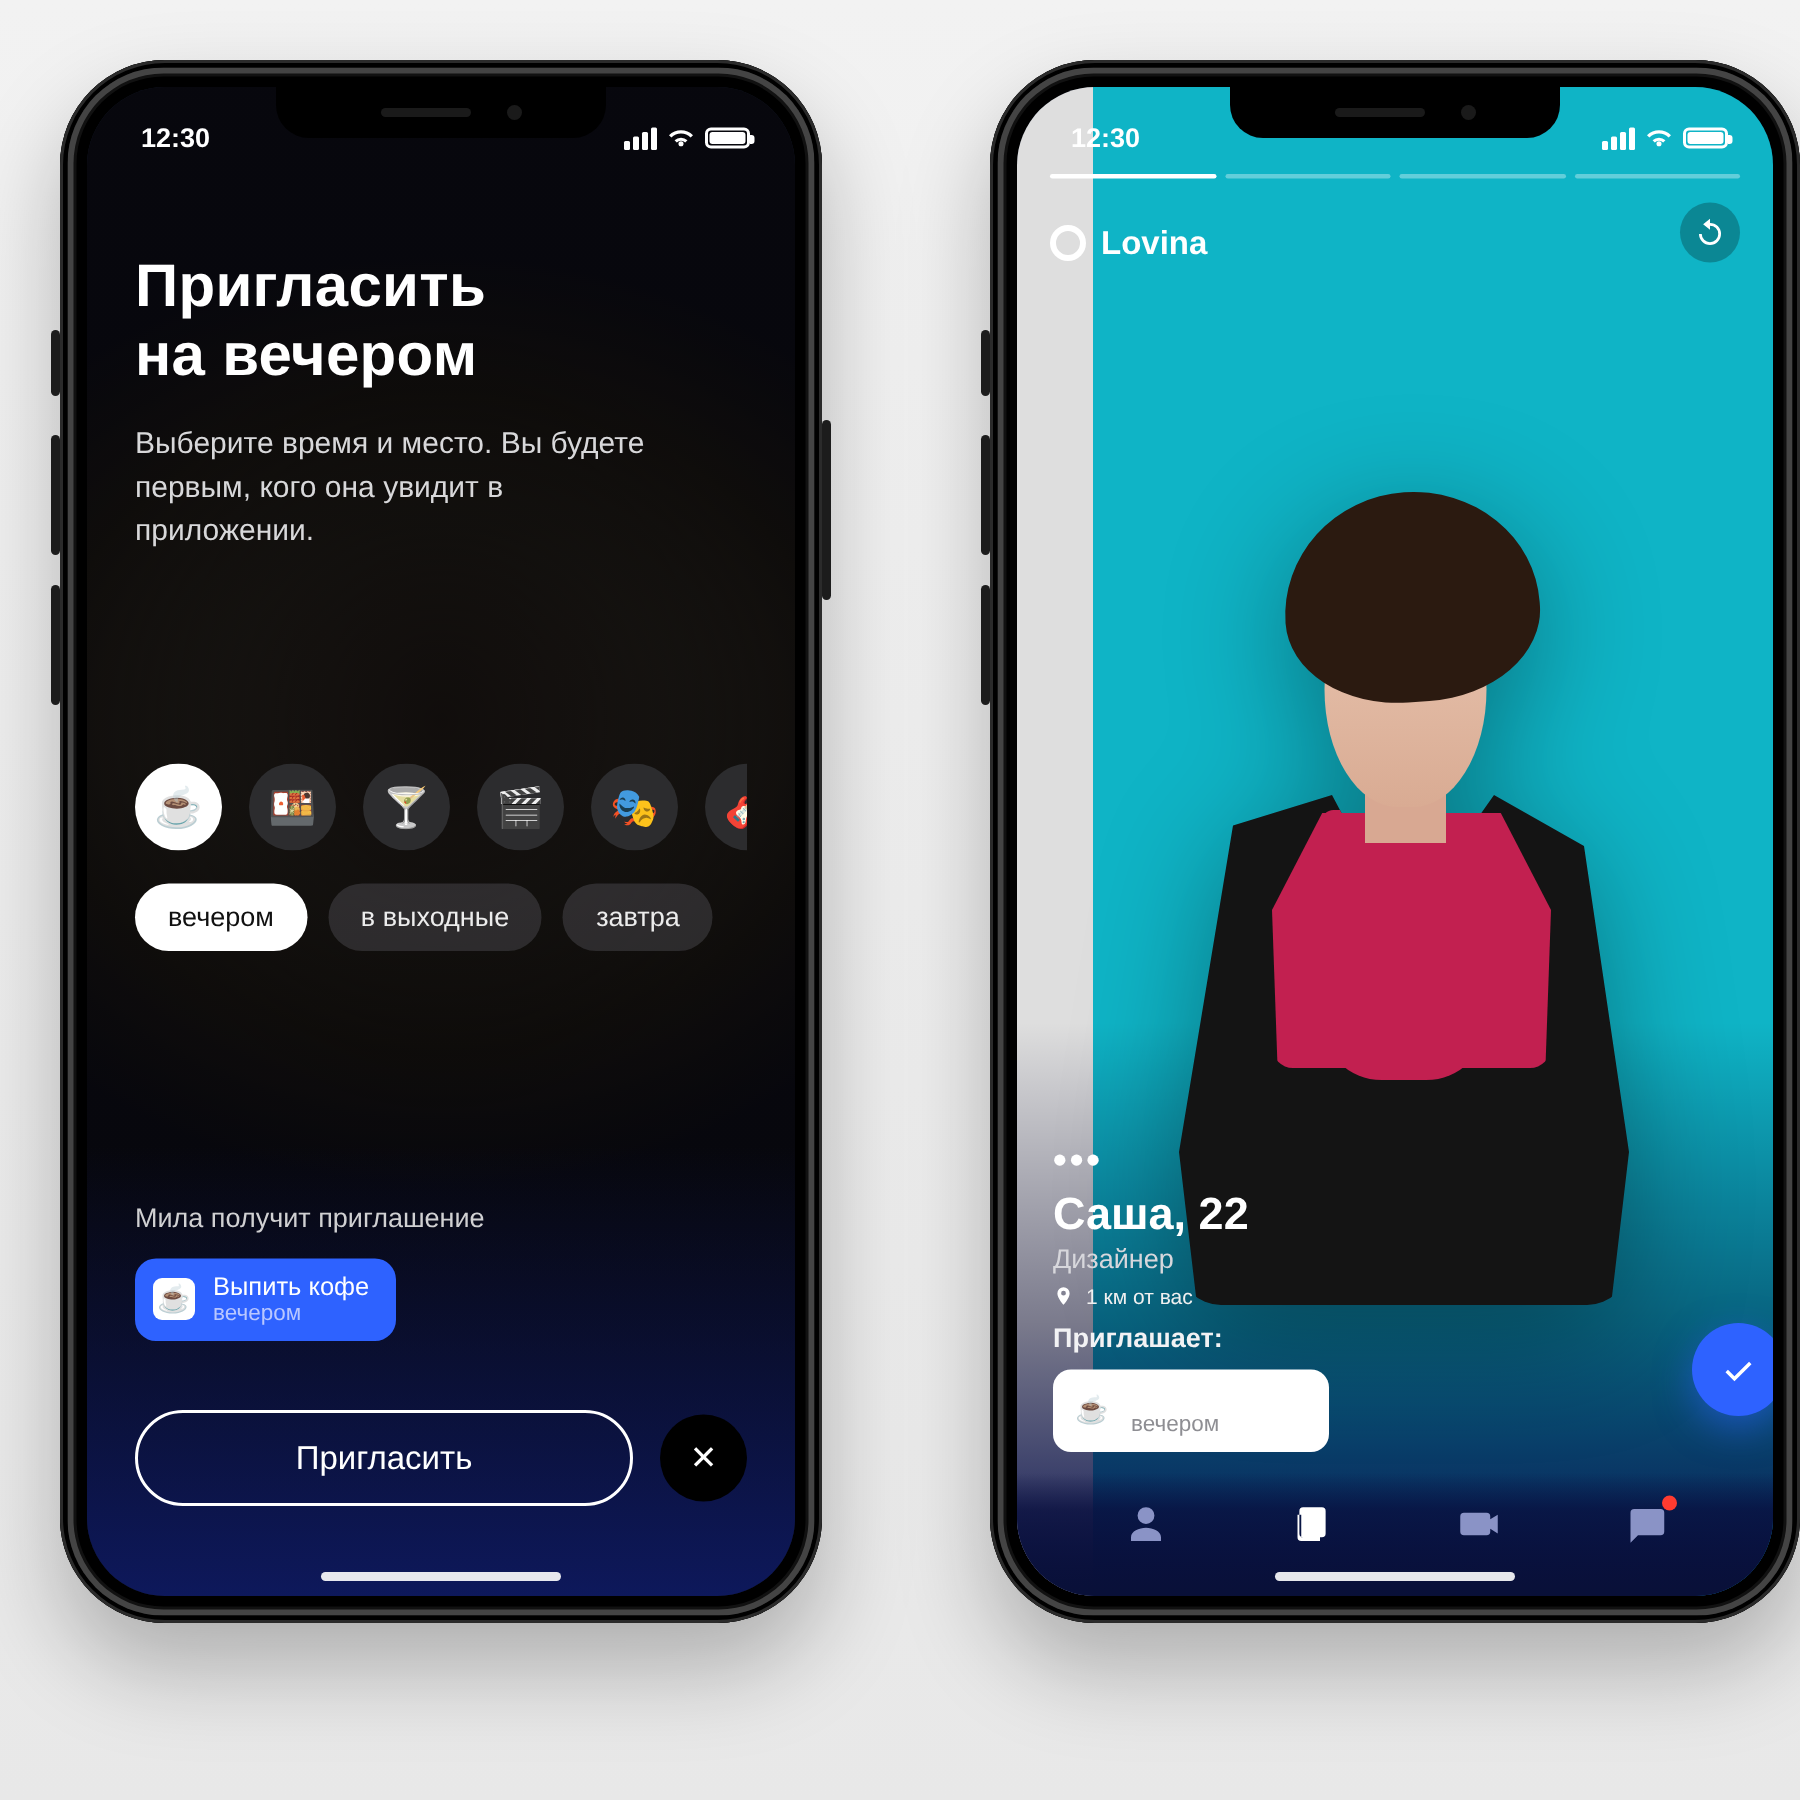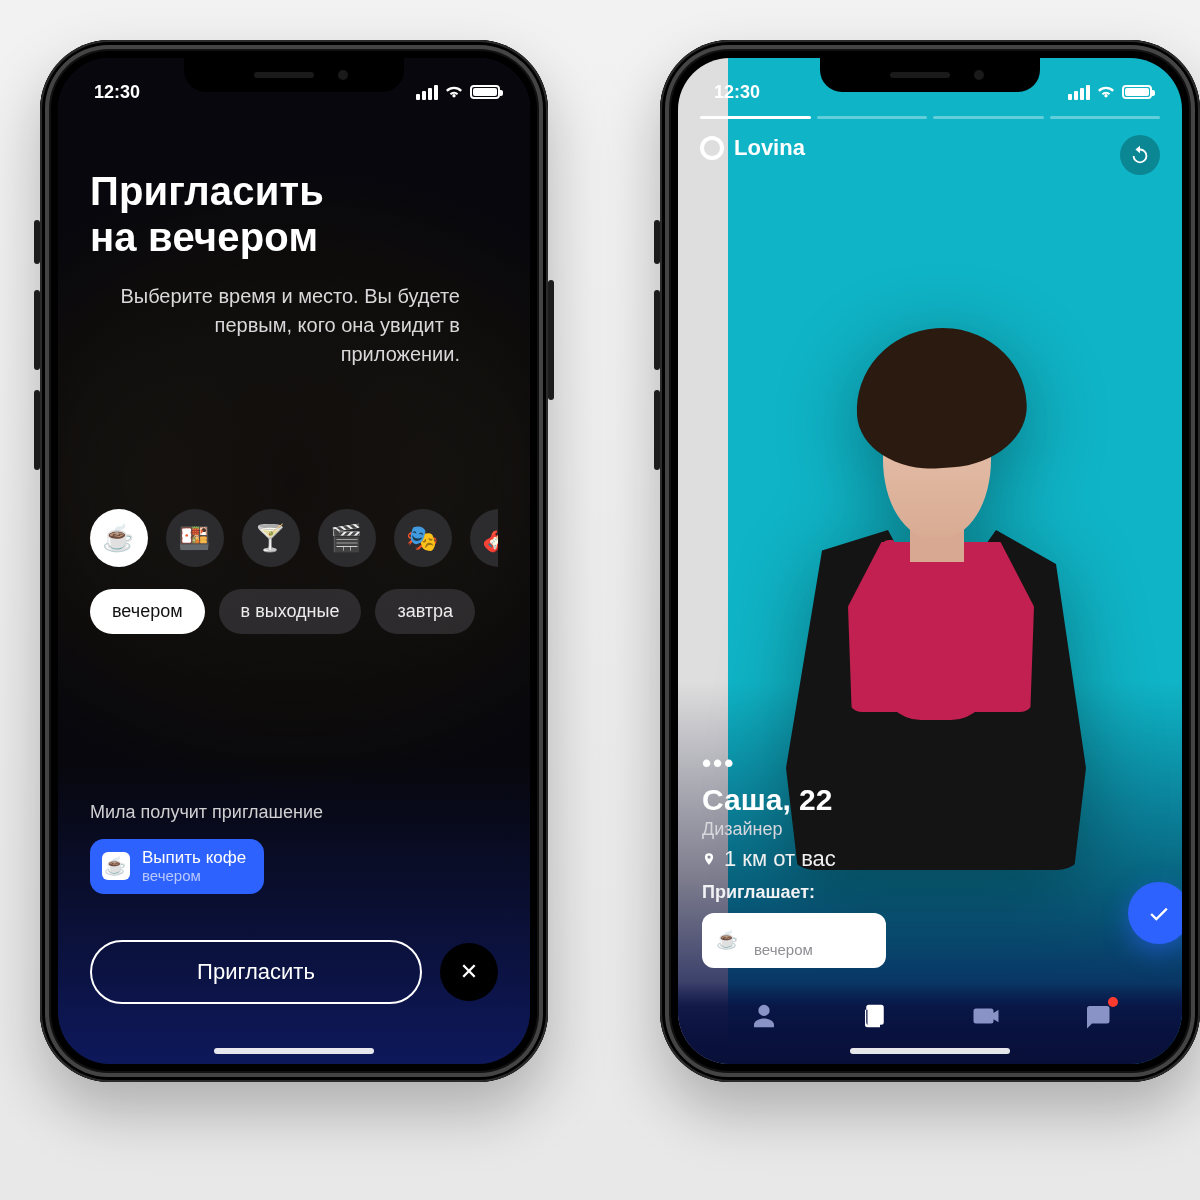--- a/index.html
+++ b/index.html
@@ -99,21 +99,21 @@
       radial-gradient(220px 260px at 50% 42%, rgba(0,0,0,.72), rgba(0,0,0,.55) 60%, rgba(0,0,0,.45) 100%),
       radial-gradient(380px 310px at 50% 42%, #3b2f2a 0%, #2a2520 40%, #1b1714 70%, #0d0d17 100%);
   }
   .bg1::after{
     content:"";
     position:absolute;left:0;right:0;bottom:0;height:300px;
     background:linear-gradient(180deg, rgba(0,0,50,0) 0%, #0e1a63 110%);
   }
   .p1-content{position:absolute;inset:0;padding:110px 32px 30px 32px;color:#fff;z-index:5}
   .p1-title{font-size:40px;font-weight:800;line-height:1.15;letter-spacing:.2px;}
-  .p1-sub{margin-top:22px;font-size:20px;line-height:1.45;color:#d8d8da;font-weight:400;max-width:370px;text-align:right;}
+  .p1-sub{margin-top:22px;font-size:20px;line-height:1.45;color:#d8d8da;font-weight:400;max-width:370px;}
   .icon-row{
     margin-top:140px;
     display:flex; gap:18px; overflow:hidden;
   }
   .circ{
     flex:0 0 58px; width:58px;height:58px;border-radius:50%;
     background:#2c2c2e;
     display:flex;align-items:center;justify-content:center;
     font-size:26px;
   }
@@ -195,38 +195,38 @@
     width:110px;height:180px;background:#c22050;border-radius:8px 8px 40px 40px;
   }
 
   .topbar{
     position:absolute;left:0;right:0;top:58px;z-index:20;
     padding:0 22px;
   }
   .progress{display:flex;gap:6px;margin-bottom:16px;}
   .progress span{flex:1;height:3px;border-radius:3px;background:rgba(255,255,255,.35);}
   .progress span.on{background:#fff;}
-  .brandrow{display:flex;align-items:flex-start;justify-content:space-between;}
+  .brandrow{display:flex;align-items:flex-end;justify-content:space-between;}
   .brand{display:flex;align-items:center;gap:10px;color:#fff;font-weight:700;font-size:22px;}
   .brand .logo{
     width:24px;height:24px;border-radius:50%;
     border:4px solid #fff;position:relative;
   }
   .undo{
     width:40px;height:40px;border-radius:50%;background:rgba(0,0,0,.25);
     display:flex;align-items:center;justify-content:center;color:#fff;
   }
 
   .p2-over{
     position:absolute;left:24px;right:24px;bottom:96px;color:#fff;z-index:10;
   }
   .dots{font-size:26px;font-weight:800;letter-spacing:2px;}
   .name{font-size:30px;font-weight:700;margin-top:4px;}
   .job{color:#d7d7dc;font-size:18px;margin-top:2px;}
-  .loc{display:flex;align-items:center;gap:8px;color:#f0f0f0;font-size:22px;margin-top:6px;}
+  .loc{display:flex;align-items:center;gap:8px;color:#f0f0f0;font-size:14px;margin-top:6px;}
   .pin{width:14px;height:14px;}
   .invlabel{margin-top:10px;font-size:18px;color:#f2f2f4;font-weight:600;}
   .card2{
     margin-top:10px;display:inline-flex;align-items:center;gap:12px;
     background:#fff;border-radius:12px;padding:10px 18px 10px 12px;color:#111;
   }
   .card2 .t1{font-size:17px;font-weight:600}
   .card2 .t2{font-size:15px;color:#8e8e93}
   .fab{
     position:absolute;right:-8px;bottom:120px;z-index:11;

